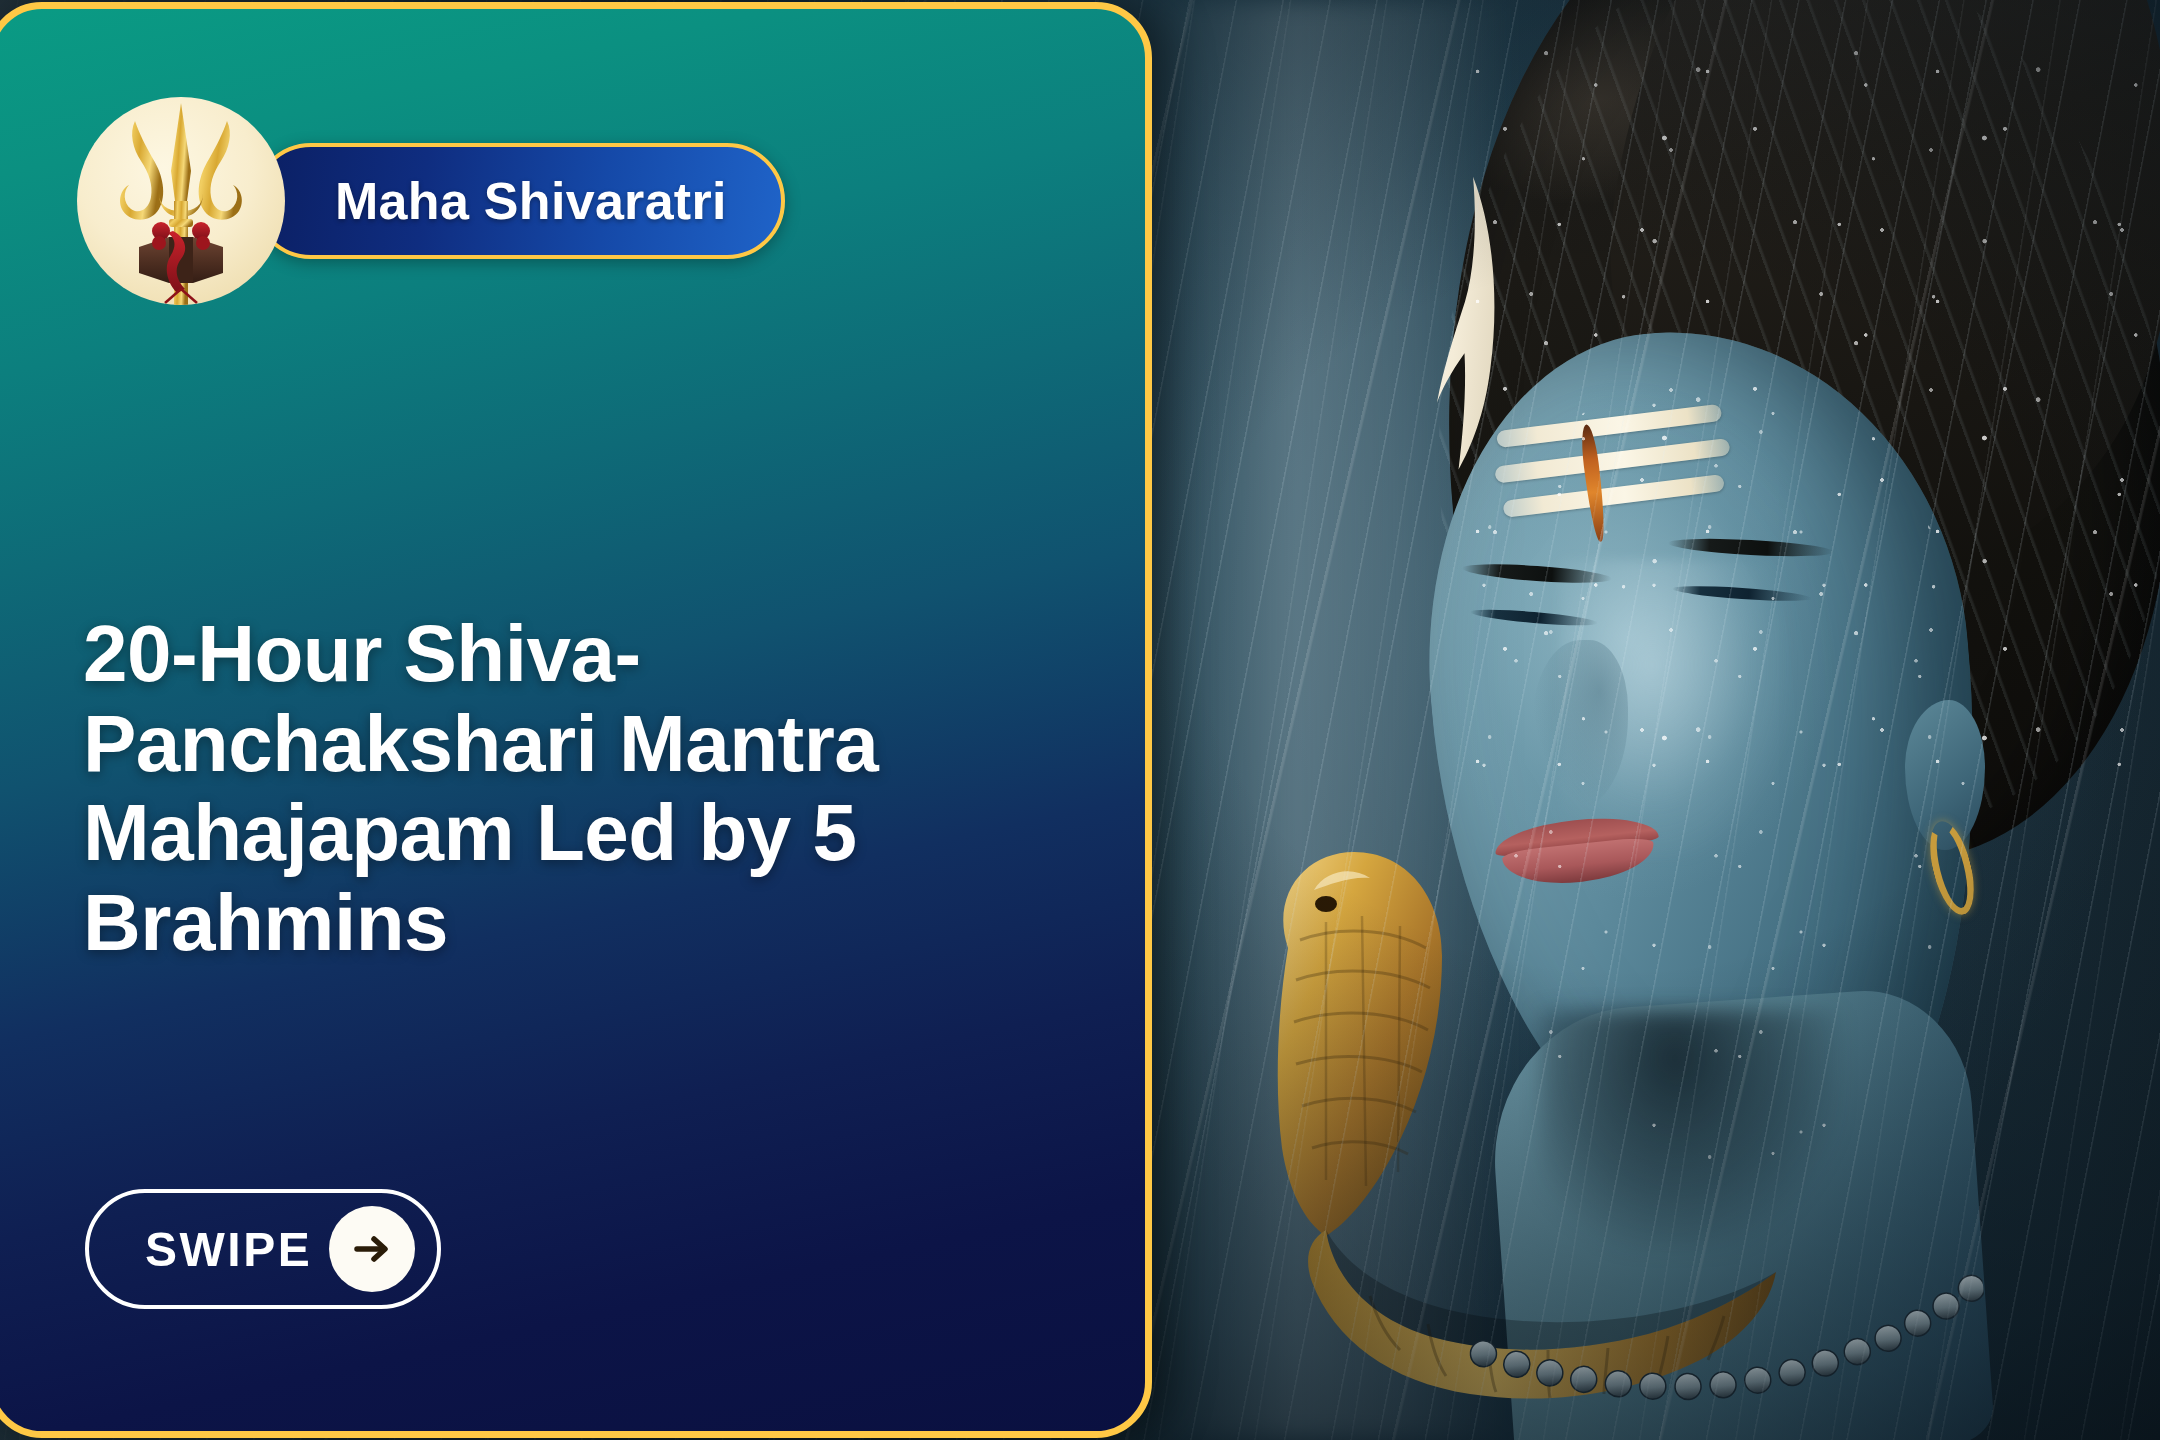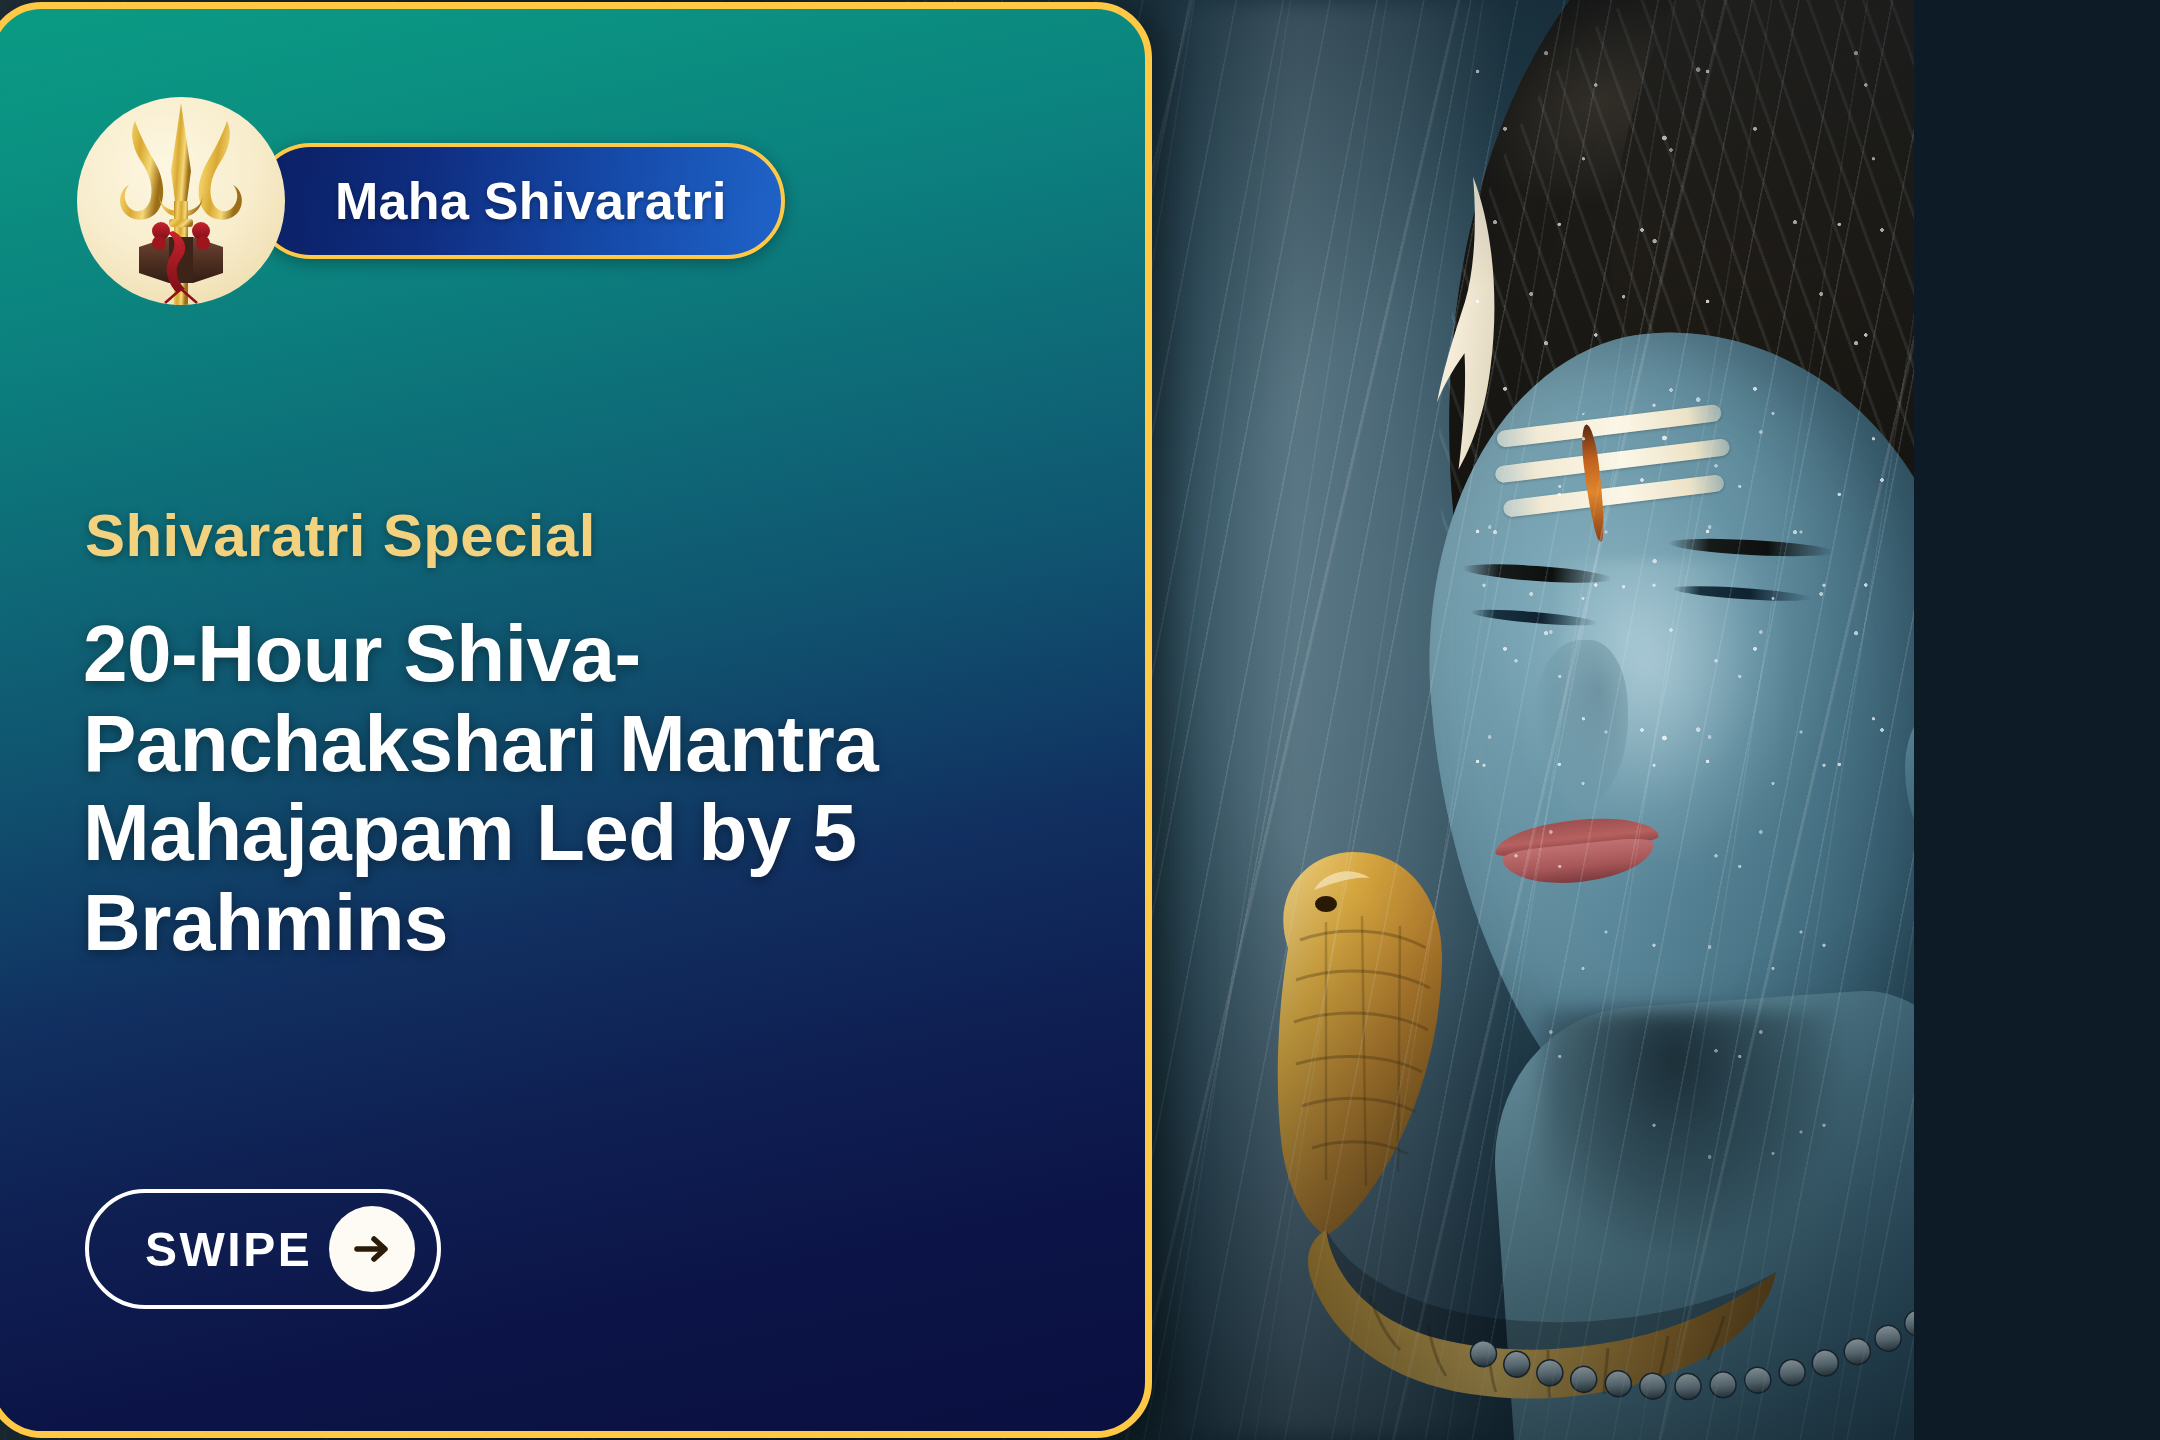--- a/index.html
+++ b/index.html
@@ -6,21 +6,21 @@
 
   html, body {
     width:2160px; height:1440px;
     overflow:hidden;
     background:#0d1b26;
     font-family:"Liberation Sans", sans-serif;
   }
 
   #stage {
     position:relative;
-    width:1914px; height:1440px;
+    width:2160px; height:1440px;
     overflow:hidden;
   }
 
   
   .photo {
     position:absolute;
     left:0; top:0;
     width:2160px; height:1440px;
     background:
       radial-gradient(ellipse 760px 900px at 1560px 620px, rgba(120,170,190,0.30) 0%, rgba(60,100,120,0.10) 55%, rgba(0,0,0,0) 78%),
@@ -608,21 +608,20 @@
               <path d="M104 192 L120 206"></path>
           </g>
         </svg>
       </div>
 
       <div class="badge">
         <span class="badge-text">Maha Shivaratri</span>
       </div>
     </div>
 
-    <div class="eyebrow">Shivaratri Special</div>
 
     <div class="headline">20-Hour Shiva-Panchakshari Mantra Mahajapam Led by 5 Brahmins</div>
 
     <div class="swipe-btn">
       <span class="swipe-label">SWIPE</span>
       <span class="swipe-circle">
         <svg viewBox="0 0 50 50" xmlns="http://www.w3.org/2000/svg">
           <g stroke="#2a1c08" stroke-width="5.5" stroke-linecap="round" stroke-linejoin="round" fill="none">
             <path d="M10 25 H37"></path>
             <path d="M27 15 L38 25 L27 35"></path>

